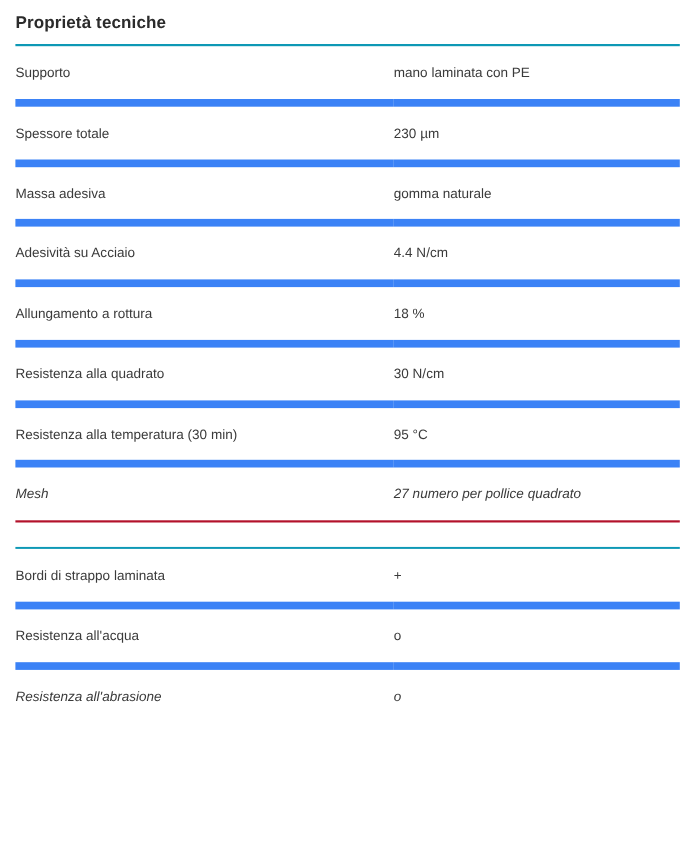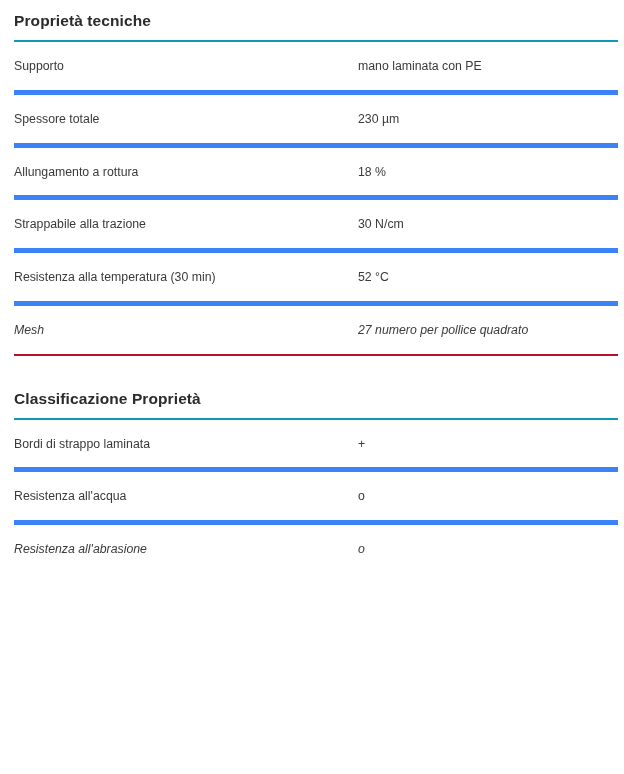--- a/index.html
+++ b/index.html
@@ -40,21 +40,21 @@
     background: #b3122b;
     margin: 0 6px 0 14px;
   }
   table.props {
     width: 604px;
     margin: 0 6px 0 14px;
     border-collapse: collapse;
     table-layout: fixed;
   }
   table.props tr {
-    border-bottom: 5px solid #3b82f6;
+    border-bottom: 7px solid #3b82f6;
   }
   table.props tr:last-child {
     border-bottom: none;
     font-style: italic;
   }
   table.props td {
     font-size: 12.3px;
     color: #3a3a3a;
     padding: 17px 0 16px 0;
     vertical-align: top;
@@ -88,44 +88,51 @@
       <tbody>
         <tr>
           <td class="k">Supporto</td>
           <td class="v">mano laminata con PE</td>
         </tr>
         <tr>
           <td class="k">Spessore totale</td>
           <td class="v">230 µm</td>
         </tr>
         <tr>
+          <td class="k">Massa adesiva</td>
+          <td class="v">gomma naturale</td>
+        </tr>
+        <tr>
+          <td class="k">Adesività su Acciaio</td>
+          <td class="v">4.4 N/cm</td>
+        </tr>
+        <tr>
           <td class="k">Allungamento a rottura</td>
           <td class="v">18 %</td>
         </tr>
         <tr>
-          <td class="k">Strappabile alla trazione</td>
+          <td class="k">Resistenza alla quadrato</td>
           <td class="v">30 N/cm</td>
         </tr>
         <tr>
           <td class="k">Resistenza alla temperatura (30 min)</td>
-          <td class="v">52 °C</td>
+          <td class="v">95 °C</td>
         </tr>
         <tr>
           <td class="k">Mesh</td>
           <td class="v">27 numero per pollice quadrato</td>
         </tr>
       </tbody>
     </table>
     <div class="rule-bottom"></div>
   </div>
 
   <div class="spacer"></div>
 
   <div class="section second clip-bottom">
-    <div class="section-title">Classificazione Proprietà</div>
     <div class="rule-top"></div>
     <table class="props">
       <tbody>
         <tr>
           <td class="k">Bordi di strappo laminata</td>
           <td class="v">+</td>
         </tr>
         <tr>
           <td class="k">Resistenza all'acqua</td>
           <td class="v">o</td>

